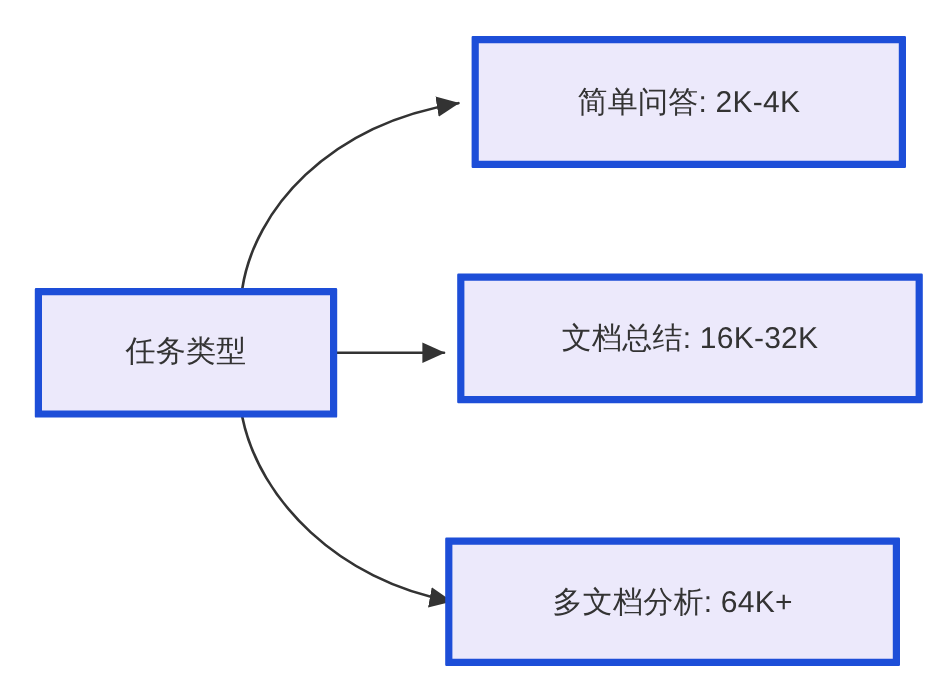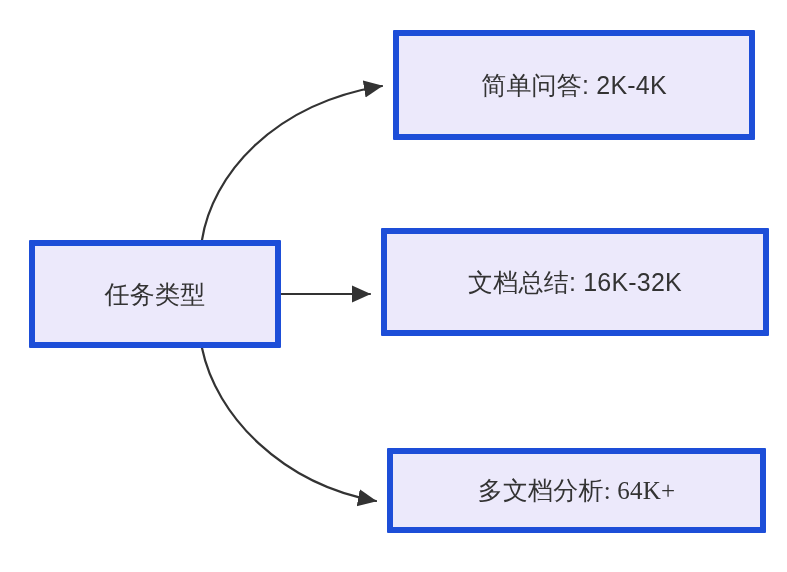--- a/index.html
+++ b/index.html
@@ -41,39 +41,39 @@
     line-height: 1.2;
     letter-spacing: 0.2px;
     white-space: nowrap;
     text-align: center;
   }
   #node-source {
     left: 29px;
     top: 240px;
     width: 252px;
     height: 108px;
+    font-family: Liberation Serif, serif;
   }
   #node-qa {
     left: 393px;
     top: 30px;
     width: 362px;
     height: 110px;
   }
   #node-summary {
     left: 381px;
     top: 228px;
     width: 388px;
     height: 108px;
   }
   #node-multidoc {
-    left: 387px;
+    left: 371px;
     top: 448px;
     width: 379px;
-    height: 85px;
-    font-family: Liberation Serif, serif;
+    height: 107px;
   }
 </style>
 </head>
 <body>
 
 <div id="diagram-canvas">
 
   <svg id="edge-layer" viewBox="0 0 787 572" width="787" height="572" xmlns="http://www.w3.org/2000/svg">
     <defs>
       <marker id="arrow-head" markerWidth="9" markerHeight="9" refX="8.2" refY="4.5" orient="auto" markerUnits="strokeWidth">

